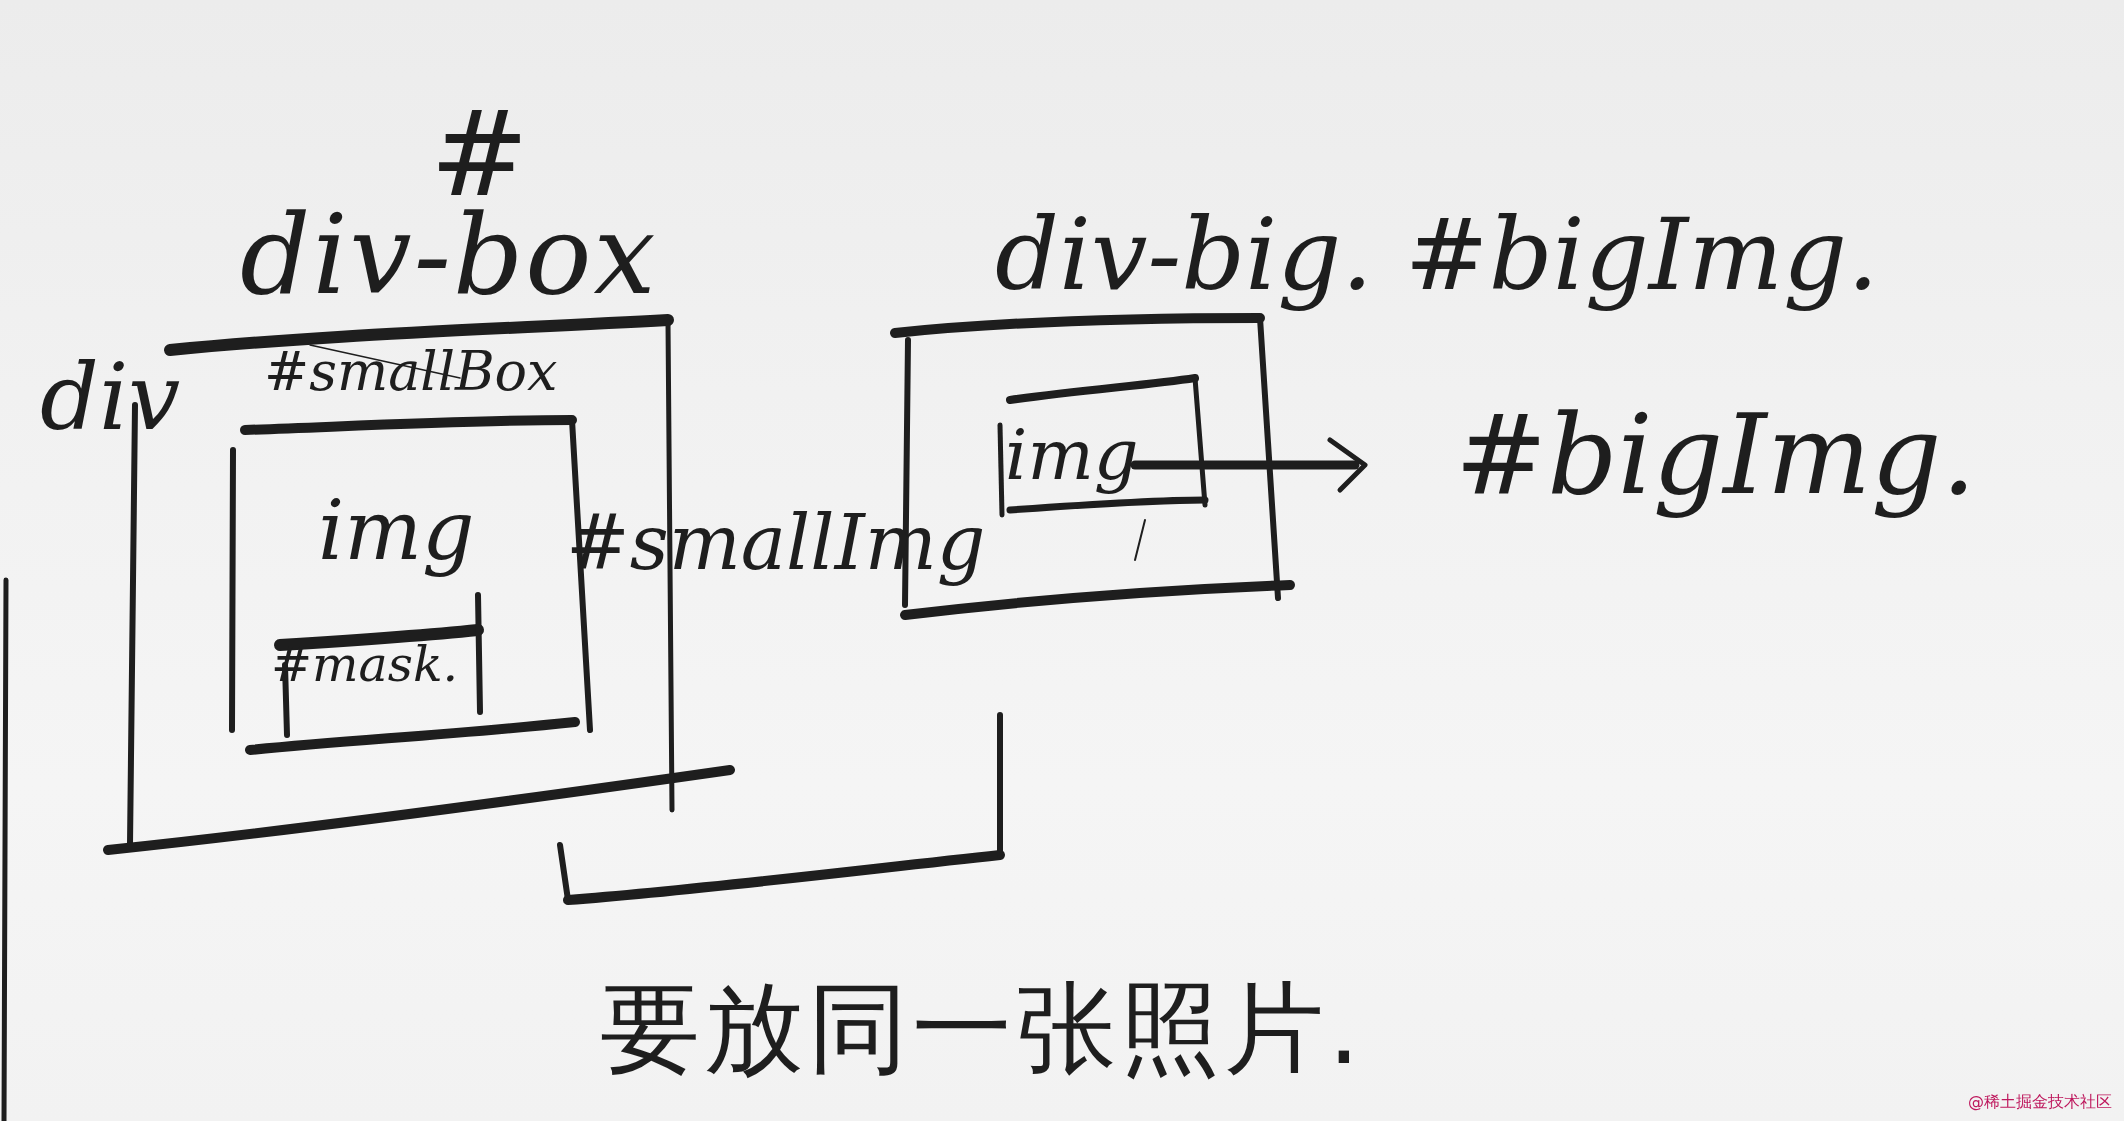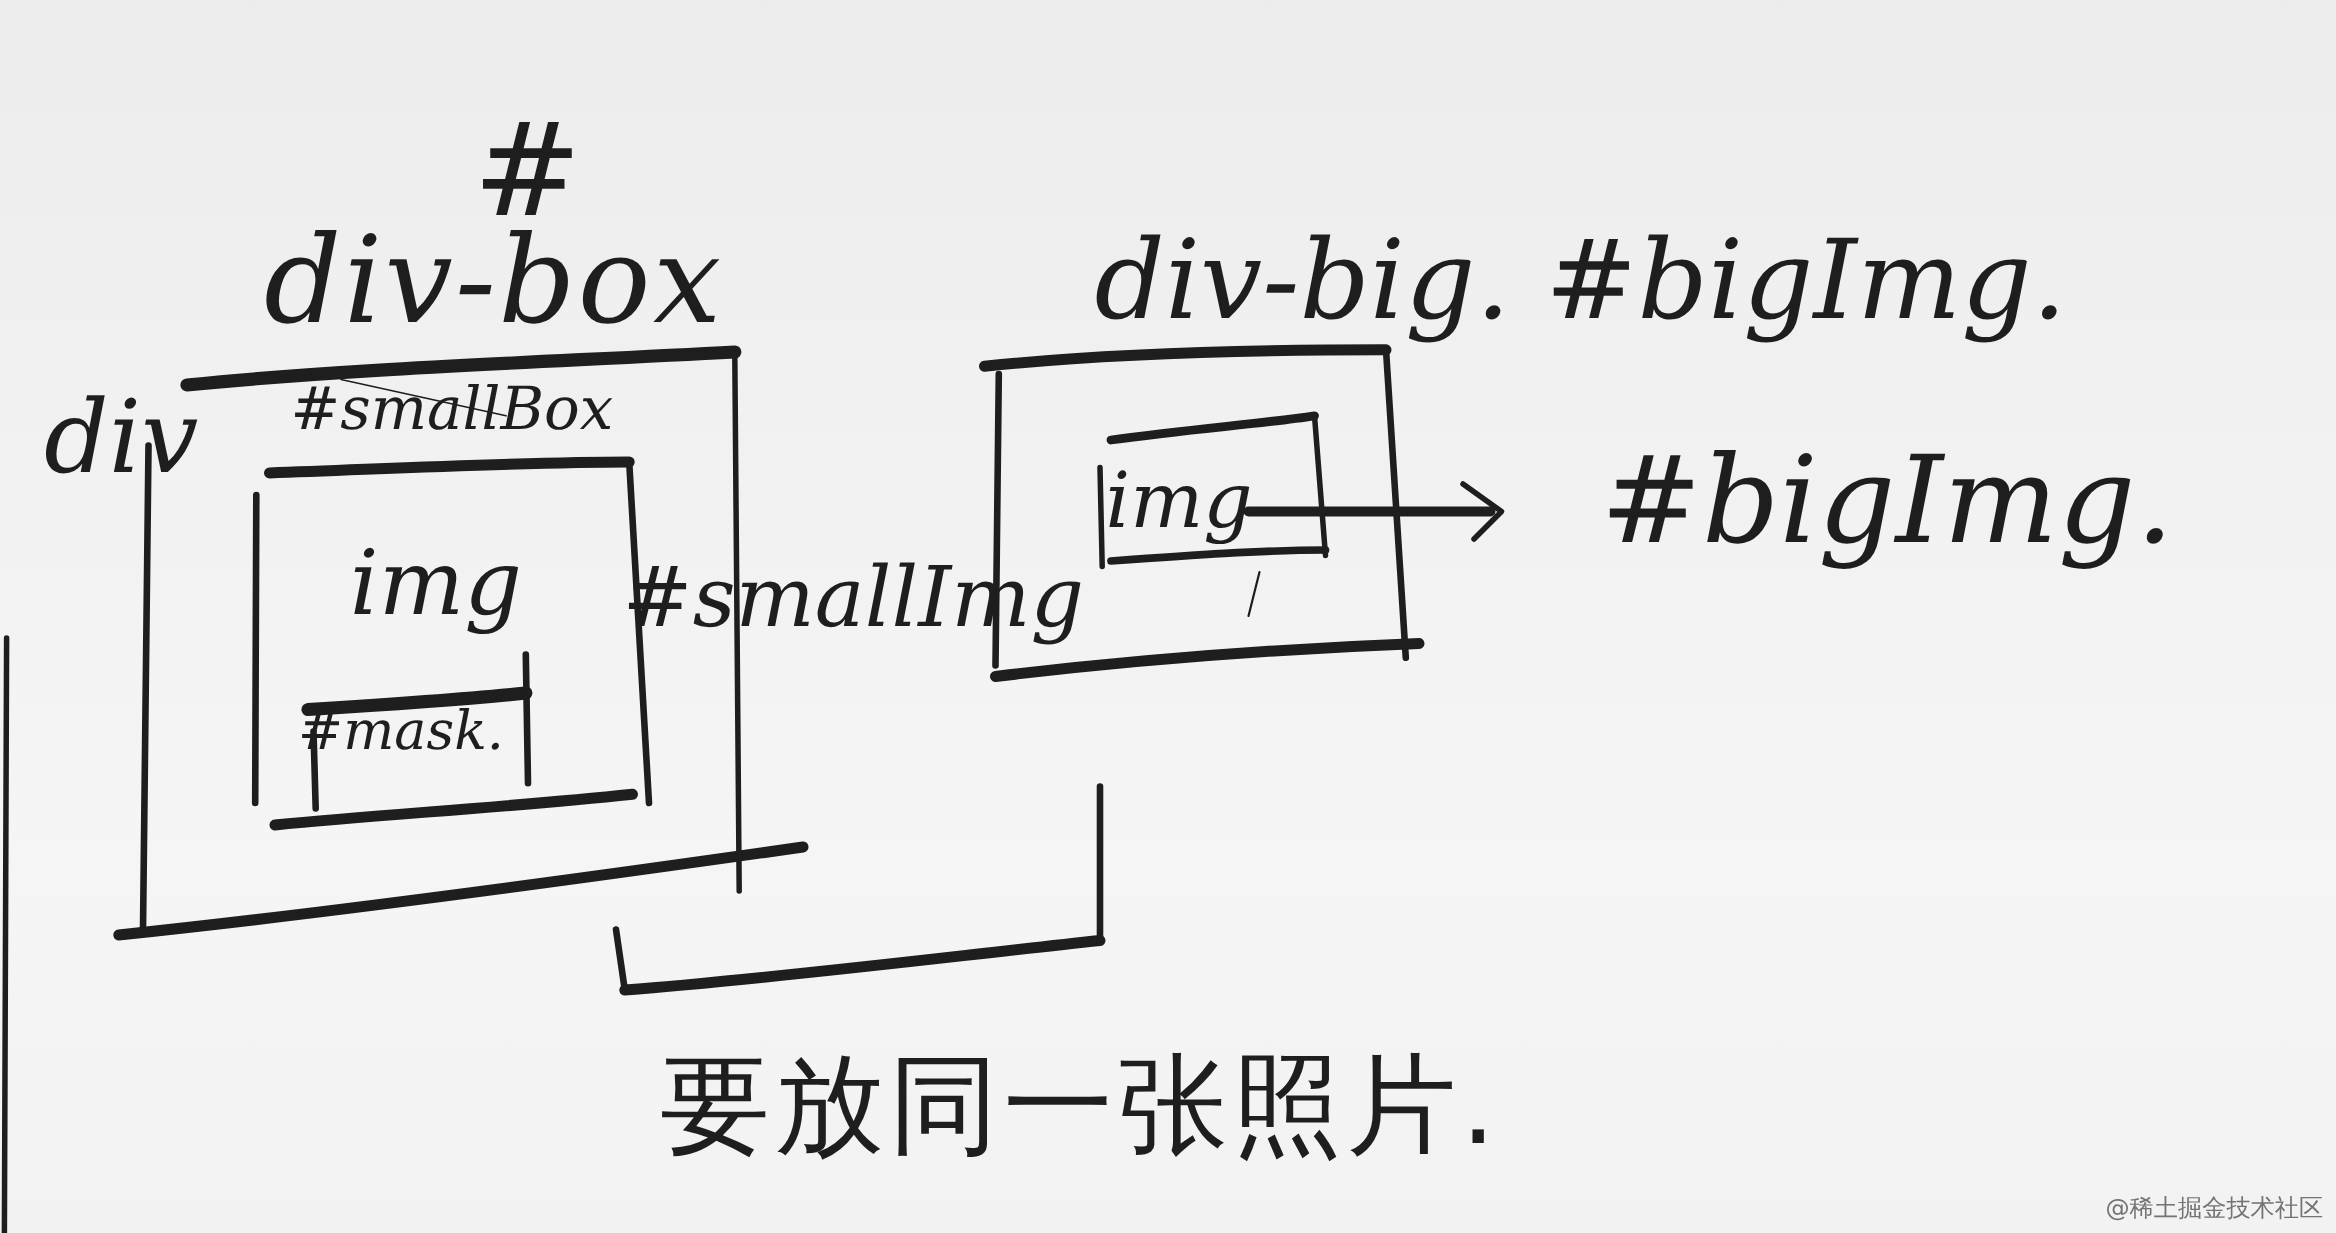--- a/index.html
+++ b/index.html
@@ -35,27 +35,27 @@
     .lbl-hash-top { left: 430px; top: 95px; font-size: 118px; font-style: normal; }
     .lbl-div-box { left: 240px; top: 200px; font-size: 110px; letter-spacing: 2px; }
     .lbl-div-left { left: 40px; top: 352px; font-size: 92px; }
     .lbl-small-box { left: 264px; top: 345px; font-size: 54px; }
     .lbl-small-img-tag { left: 318px; top: 490px; font-size: 82px; }
     .lbl-small-img-id { left: 520px; top: 505px; font-size: 76px; margin-left: 46px; }
     .lbl-mask { left: 271px; top: 640px; font-size: 49px; text-align: right; }
     .lbl-div-big { left: 995px; top: 205px; font-size: 100px; }
     .lbl-big-img-tag { left: 1005px; top: 420px; font-size: 70px; }
     .lbl-big-img-id { left: 1455px; top: 400px; font-size: 110px; }
-    .lbl-note { left: 600px; top: 955px; font-size: 100px; font-style: normal; font-family: "DejaVu Sans", sans-serif; letter-spacing: 4px; }
+    .lbl-note { left: 600px; top: 979px; font-size: 100px; font-style: normal; font-family: "DejaVu Sans", sans-serif; letter-spacing: 4px; }
     .watermark {
       position: absolute;
       right: 12px; bottom: 8px;
       font-family: "DejaVu Sans", sans-serif;
-      font-size: 22px;
-      color: #737373;
+      font-size: 16px;
+      color: #be185d;
     }
   </style>
 </head>
 <body>
 
 <div class="paper"></div>
 
 <svg class="ink" viewBox="0 0 2124 1121" xmlns="http://www.w3.org/2000/svg">
   <g fill="none" stroke="#1e1e1e" stroke-linecap="round" stroke-linejoin="round">
 

